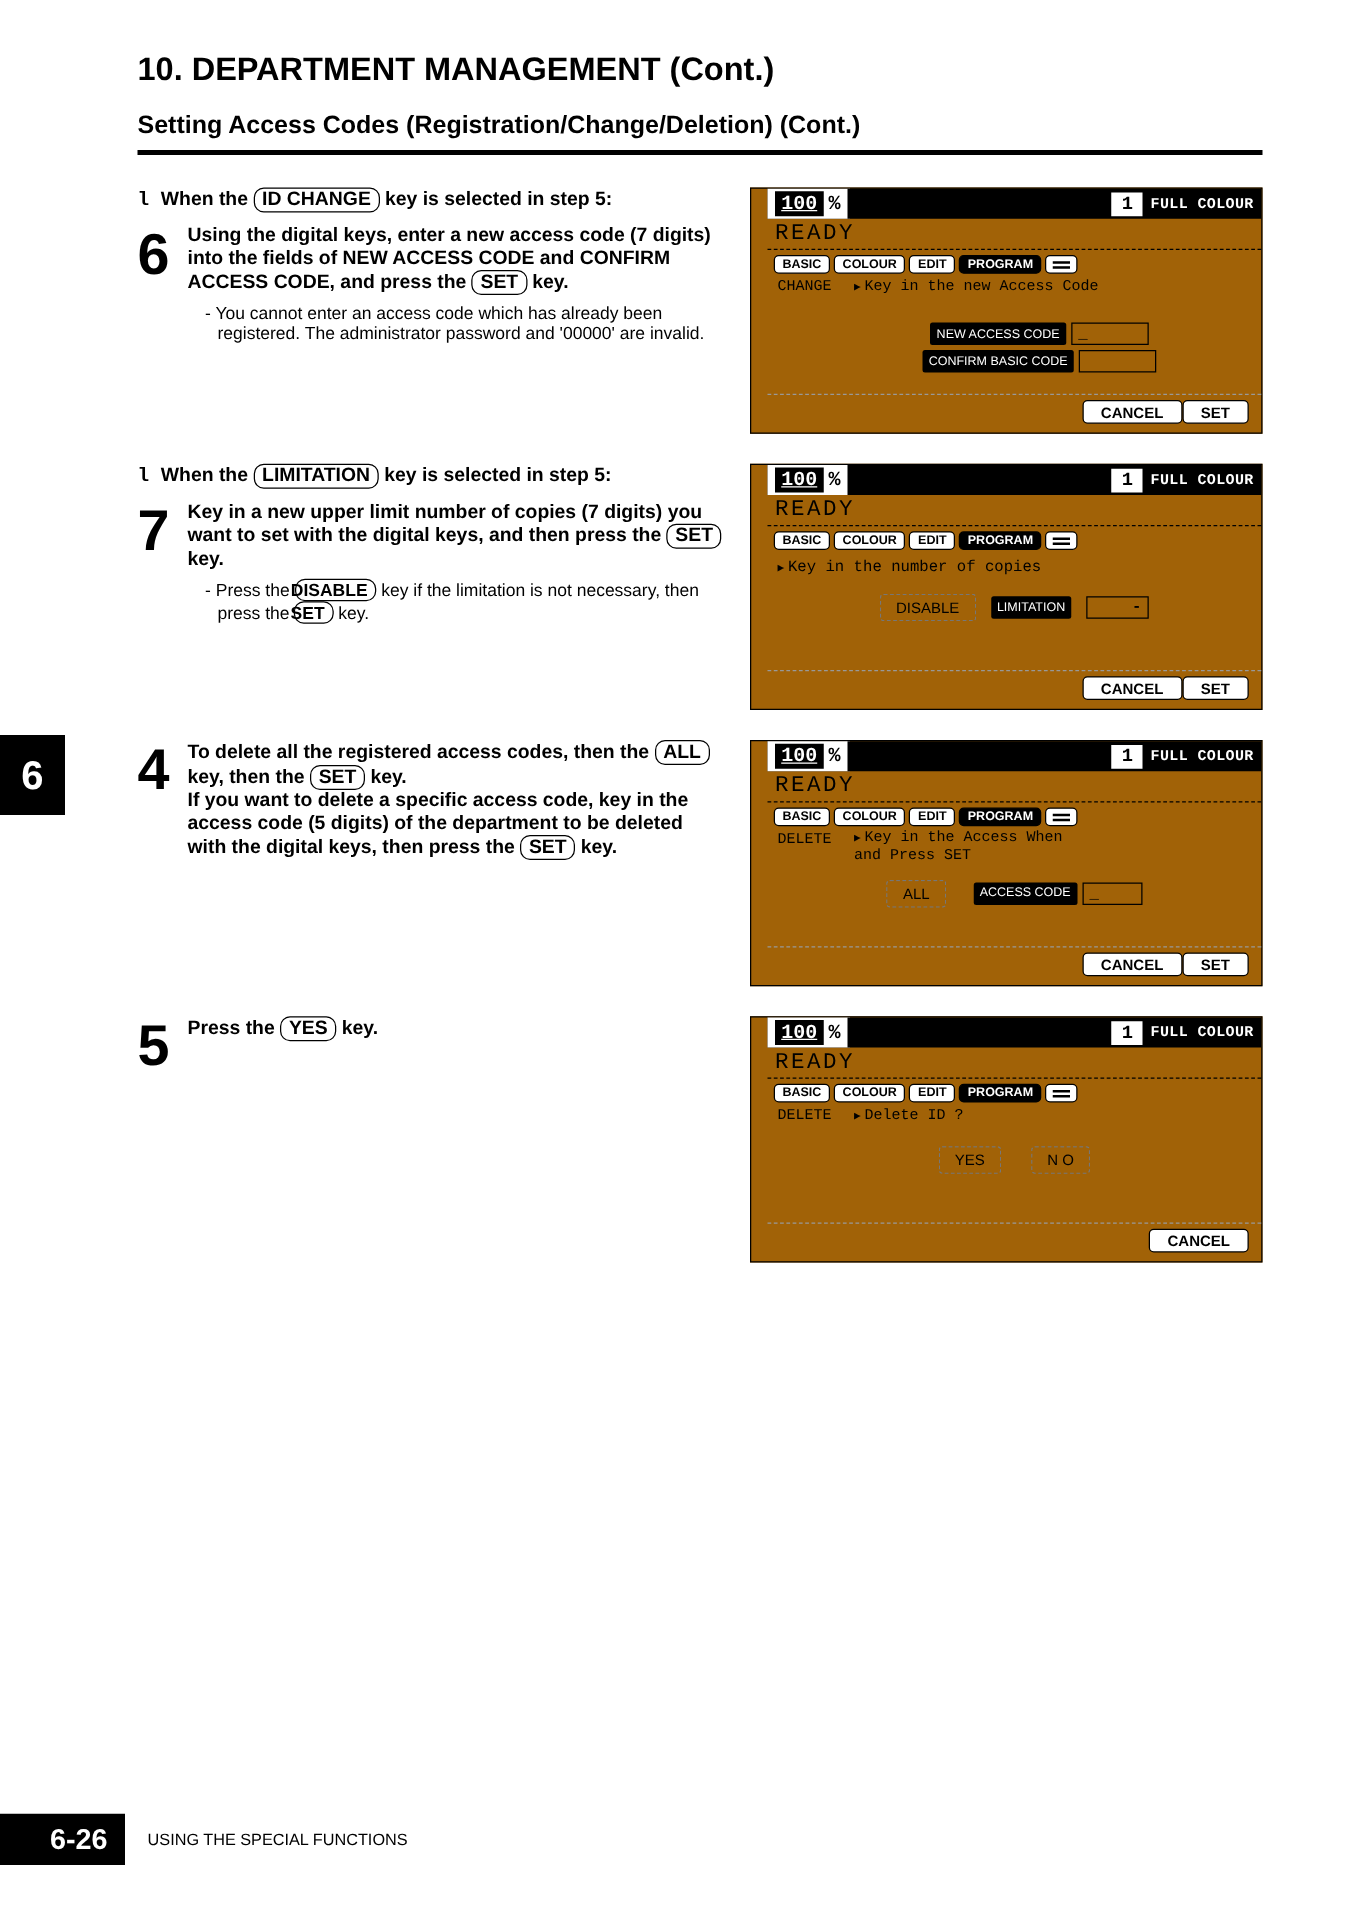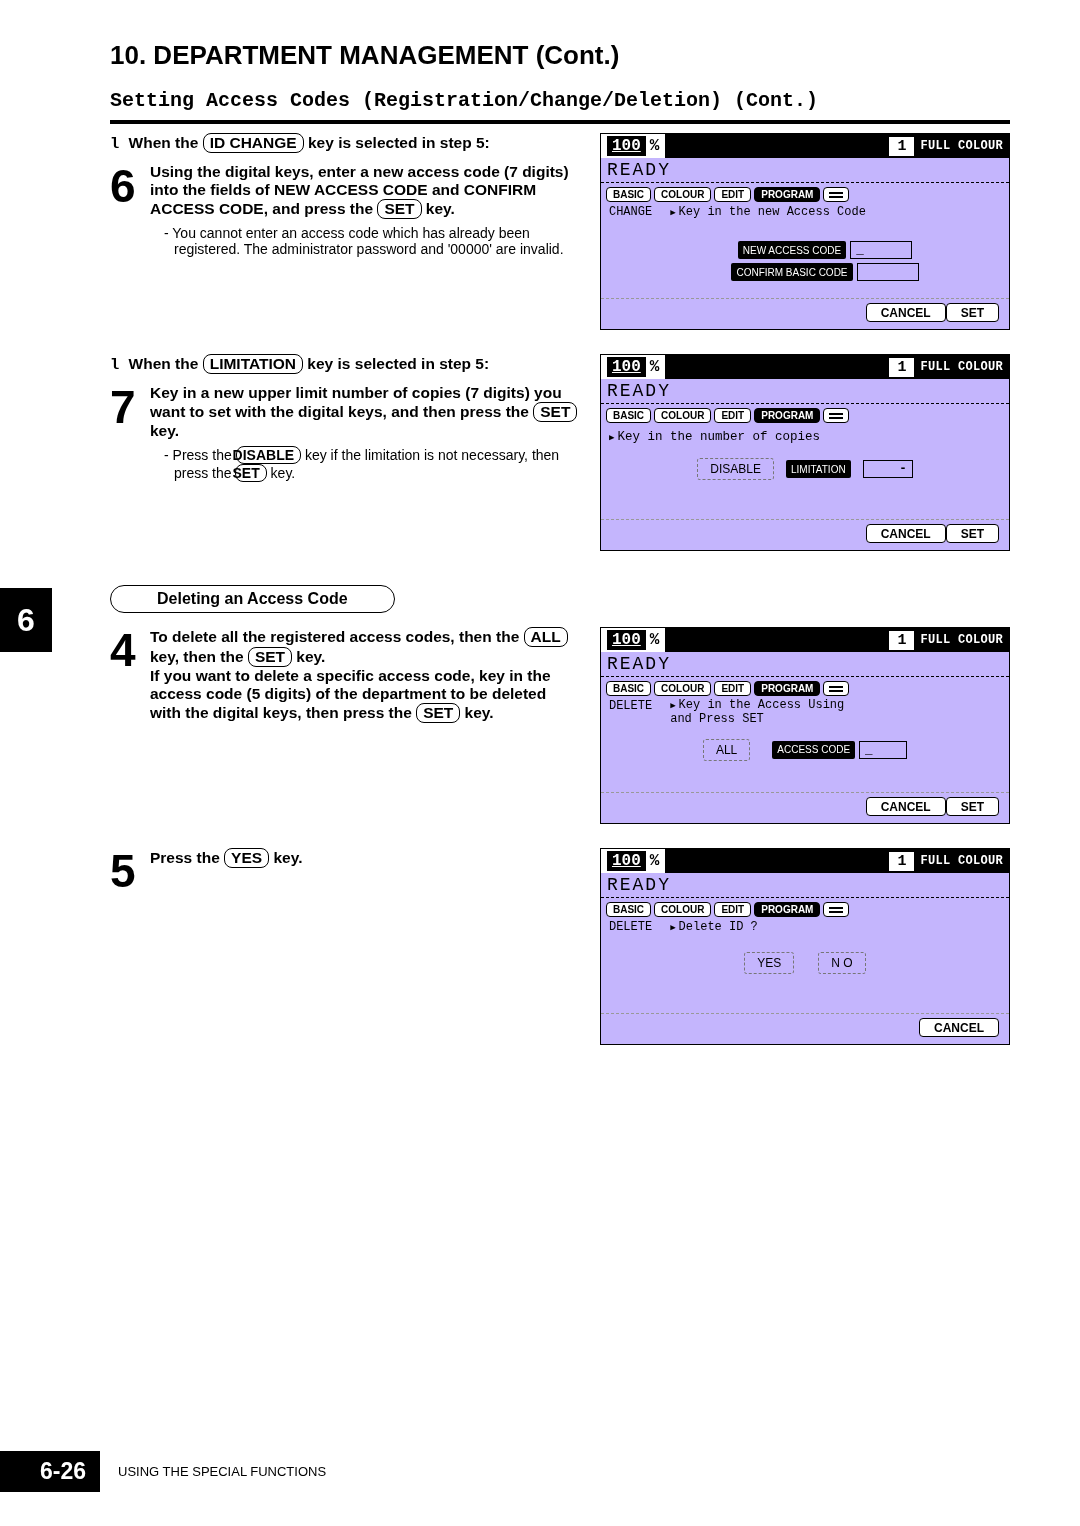--- a/index.html
+++ b/index.html
@@ -19,22 +19,21 @@
   .chapter-title {
     font-size: 26px;
     font-weight: bold;
     margin-bottom: 18px;
   }
   .section-title {
     font-size: 20px;
     font-weight: bold;
     padding-bottom: 8px;
     border-bottom: 4px solid #000;
-    margin-bottom: 9px;
-    font-family: Liberation Mono, monospace;
+    margin-bottom: 26px;
   }
   .row {
     display: flex;
     gap: 22px;
     margin-bottom: 24px;
   }
   .left {
     flex: 1.05;
     font-size: 15.5px;
   }
@@ -114,21 +113,22 @@
   }
   .footer .foottext {
     font-size: 13px;
   }
   
   .lcd {
     border: 1.5px solid #000;
     width: 100%;
     font-family: "Courier New", monospace;
     font-size: 12.5px;
-    background: #c4b5fd;
+    background: #a16207;
+    padding-left: 13px;
   }
   .lcd .topbar {
     display: flex;
     align-items: center;
     background: #000;
     color: #000;
     height: 24px;
     position: relative;
   }
   .lcd .topbar .left-cell {
@@ -396,23 +396,20 @@
           </div>
         </div>
         <div class="bottombar">
           <span class="bbtn">CANCEL</span>
           <span class="bbtn">SET</span>
         </div>
       </div>
     </div>
   </div>
 
-  <div class="subheading-wrap">
-    <div class="subheading">Deleting an Access Code</div>
-  </div>
 
   <div class="row">
     <div class="left">
       <div class="block">
         <div class="bignum">4</div>
         <div class="blocktext">
           <span class="bold">
             <span>To delete all the registered access codes,  then the </span><span class="btnword">ALL</span><span> key, then the </span><span class="btnword">SET</span><span> key.</span>
             <br>
             <span>If you want to delete a specific access code,  key in the access code (5 digits) of the department to be deleted with the digital keys, then press the  </span><span class="btnword">SET</span><span> key.</span>
@@ -444,21 +441,21 @@
               <svg viewBox="0 0 14 10">
                 <rect x="0" y="2" width="14" height="2" fill="#000"></rect>
                 <rect x="0" y="6" width="14" height="2" fill="#000"></rect>
               </svg>
             </div>
         </div>
         <div class="body">
           <div class="context">
             <span class="ctxleft">DELETE</span>
             <span class="ctxright" style="line-height:1.15;">
-              <span class="arrow-r">Key in the Access Using</span><br>
+              <span class="arrow-r">Key in the Access When</span><br>
               <span>and Press SET</span>
             </span>
           </div>
           <div class="fieldrow" style="gap:22px; margin-top:12px;">
             <span class="lcdbtn">ALL</span>
             <span style="display:flex; gap:4px; align-items:center;">
               <span class="fldlabel">ACCESS CODE</span>
               <span class="fldbox" style="min-width:48px;">_</span>
             </span>
           </div>

